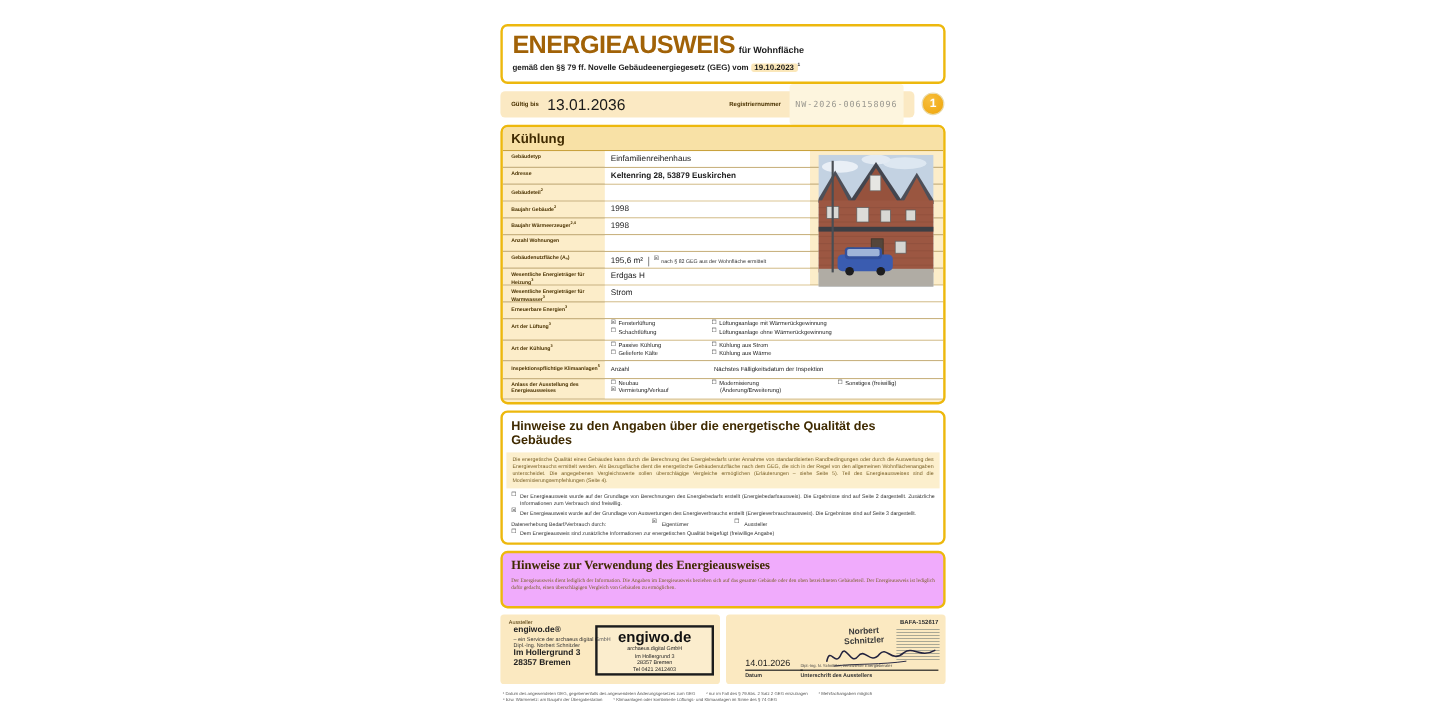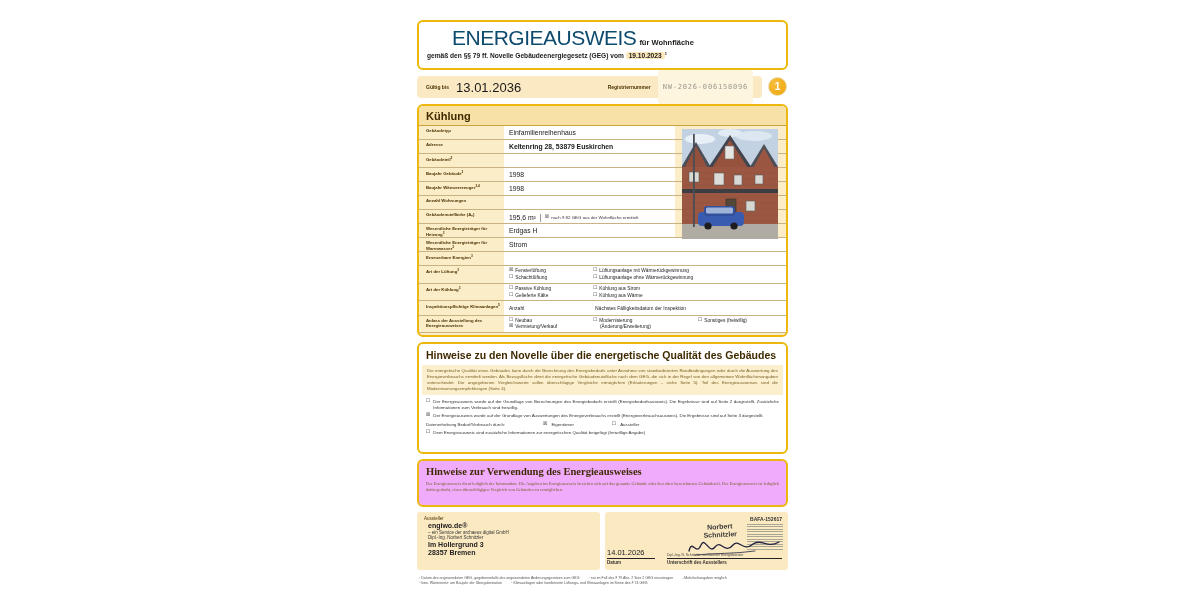--- a/index.html
+++ b/index.html
@@ -5,21 +5,21 @@
   html,body{margin:0;padding:0;}
   body{
     width:1200px;height:600px;background:#ffffff;position:relative;overflow:hidden;
     font-family:"Liberation Sans", sans-serif;color:#222;
   }
   .doc{position:absolute;left:417px;top:20px;width:371px;height:575px;}
   .box{position:absolute;left:0;width:371px;box-sizing:border-box;
        border:2px solid #EDB80D;border-radius:6px;background:#FCEDC9;}
   
   .header-box{top:0;height:50px;background:#fff;padding:4px 8px 0;}
-  .title{font-size:21px;font-weight:normal;letter-spacing:-0.5px;color:#0c4a6e;line-height:24px;margin-left:25px;}
+  .title{font-size:21px;font-weight:bold;letter-spacing:-0.5px;color:#a16207;line-height:24px;}
   .title-suffix{font-size:7.5px;font-weight:bold;color:#1a1a1a;margin-left:3px;}
   .law-line{font-size:6.6px;font-weight:bold;color:#1a1a1a;margin-top:1px;}
   .law-date{background:#FBE7B9;padding:0 3px;border-radius:2px;}
   .fn-sup{font-size:4px;vertical-align:super;}
   
   .validity-bar{position:absolute;top:56px;left:0;width:345px;height:22px;background:#FBE9C3;
     border-radius:4px;display:flex;align-items:center;padding:0 9px;box-sizing:border-box;}
   .v-label{font-size:5px;font-weight:bold;color:#4A3200;margin-right:7px;}
   .v-date{font-size:13px;color:#1a1a1a;}
   .vspacer{flex:1;}
@@ -77,21 +77,21 @@
   .stamp{position:absolute;right:5px;top:9px;width:99px;height:42px;border:2px solid #1c1c1c;
     background:rgba(255,255,255,0.2);text-align:center;padding-top:1px;box-sizing:border-box;}
   .stamp-brand{font-size:12.5px;font-weight:bold;color:#111;line-height:14px;}
   .stamp-line{font-size:4.5px;color:#222;line-height:5.6px;}
   .bafa{position:absolute;top:4px;right:6px;font-size:5px;font-weight:bold;color:#333;}
   .stamp-name{position:absolute;top:11px;left:86px;width:58px;font-size:7px;font-weight:bold;
     color:#3a3a3a;transform:rotate(-3deg);text-align:center;line-height:7.5px;}
   .fine-print{position:absolute;top:12px;right:5px;width:36px;height:26px;opacity:.75;
     background:repeating-linear-gradient(#8e9286 0px, #8e9286 0.9px, transparent 0.9px, transparent 2.5px);}
   .sig-svg{position:absolute;left:80px;top:22px;width:98px;height:26px;}
-  .date-group{position:absolute;left:2px;bottom:5px;width:48px;}
+  .date-group{position:absolute;left:16px;bottom:5px;width:48px;}
   .date-val{font-size:7.5px;color:#1a1a1a;border-bottom:1px solid #222;padding-bottom:1px;}
   .date-label{font-size:4.5px;font-weight:bold;color:#333;margin-top:1.5px;}
   .sig-group{position:absolute;left:62px;right:6px;bottom:5px;}
   .sig-line-text{font-size:3.4px;color:#444;border-bottom:1px solid #222;padding-bottom:1px;white-space:nowrap;overflow:hidden;}
   .sig-label{font-size:4.5px;font-weight:bold;color:#333;margin-top:1.5px;}
   
   .footnotes{position:absolute;top:556px;left:2px;width:369px;font-size:3.6px;color:#555;line-height:5.2px;}
   .footnotes span{margin-right:9px;}
 </style>
 </head>
@@ -295,21 +295,21 @@
       <rect x="16" y="83" width="46" height="14" rx="4" fill="#3a5cb0"></rect>
       <rect x="22" y="77" width="31" height="10" rx="3" fill="#33509c"></rect>
       <rect x="24" y="78.5" width="27" height="6" rx="1.5" fill="#9fb4d8"></rect>
       <circle cx="26" cy="97" r="3.6" fill="#1d1d1f"></circle>
       <circle cx="52" cy="97" r="3.6" fill="#1d1d1f"></circle>
       <rect x="11" y="5" width="1.8" height="93" fill="#494e54"></rect>
     </svg>
   </div>
 
   <div class="box hinweise1-box">
-    <div class="h-heading">Hinweise zu den Novelle über die energetische Qualität des Gebäudes</div>
+    <div class="h-heading">Hinweise zu den Angaben über die energetische Qualität des Gebäudes</div>
     <div class="h-intro">Die energetische Qualität eines Gebäudes kann durch die Berechnung des Energiebedarfs unter Annahme von standardisierten Randbedingungen oder durch die Auswertung des Energieverbrauchs ermittelt werden. Als Bezugsfläche dient die energetische Gebäudenutzfläche nach dem GEG, die sich in der Regel von den allgemeinen Wohnflächenangaben unterscheidet. Die angegebenen Vergleichswerte sollen überschlägige Vergleiche ermöglichen (Erläuterungen – siehe Seite 5). Teil des Energieausweises sind die Modernisierungsempfehlungen (Seite 4).</div>
     <div class="checks">
       <div class="chk-item">
         <span class="cb">☐</span>
         <span>Der Energieausweis wurde auf der Grundlage von Berechnungen des Energiebedarfs erstellt (Energiebedarfsausweis). Die Ergebnisse sind auf Seite 2 dargestellt. Zusätzliche Informationen zum Verbrauch sind freiwillig.</span>
       </div>
       <div class="chk-item">
         <span class="cb">☒</span>
         <span>Der Energieausweis wurde auf der Grundlage von Auswertungen des Energieverbrauchs erstellt (Energieverbrauchsausweis). Die Ergebnisse sind auf Seite 3 dargestellt.</span>
       </div>
@@ -334,20 +334,27 @@
     <div class="h-text">Der Energieausweis dient lediglich der Information. Die Angaben im Energieausweis beziehen sich auf das gesamte Gebäude oder den oben bezeichneten Gebäudeteil. Der Energieausweis ist lediglich dafür gedacht, einen überschlägigen Vergleich von Gebäuden zu ermöglichen.</div>
   </div>
 
   <div class="f-box f-left">
     <div class="f-small">Aussteller</div>
     <div class="f-brand">engiwo.de®</div>
     <div class="f-line">– ein Service der archaeus digital GmbH</div>
     <div class="f-line">Dipl.-Ing. Norbert Schnitzler</div>
     <div class="f-addr">Im Hollergrund 3</div>
     <div class="f-addr">28357 Bremen</div>
+    <div class="stamp">
+      <div class="stamp-brand">engiwo.de</div>
+      <div class="stamp-line">archaeus.digital GmbH</div>
+      <div class="stamp-line">Im Hollergrund 3</div>
+      <div class="stamp-line">28357 Bremen</div>
+      <div class="stamp-line">Tel 0421 2412403</div>
+    </div>
   </div>
 
   <div class="f-box f-right">
     <div class="bafa">BAFA-152617</div>
     <div class="stamp-name">Norbert Schnitzler</div>
     <div class="fine-print"></div>
     <svg class="sig-svg" viewBox="0 0 98 26" preserveAspectRatio="none">
       <path d="M4,17 C7,4 11,23 16,11 C20,2 24,21 30,13 C36,5 40,21 48,11 C54,4 58,19 68,10 C76,4 82,15 94,8" fill="none" stroke="#23233f" stroke-width="1.3" stroke-linecap="round"></path>
       <path d="M10,21 C28,19 50,20 70,17" fill="none" stroke="#23233f" stroke-width="0.8" stroke-linecap="round"></path>
     </svg>

